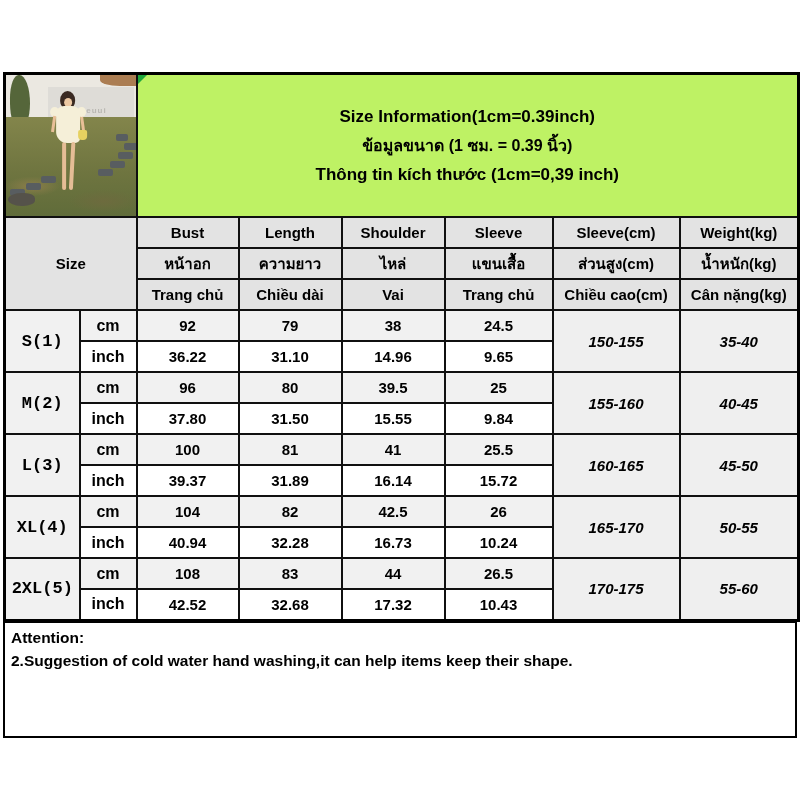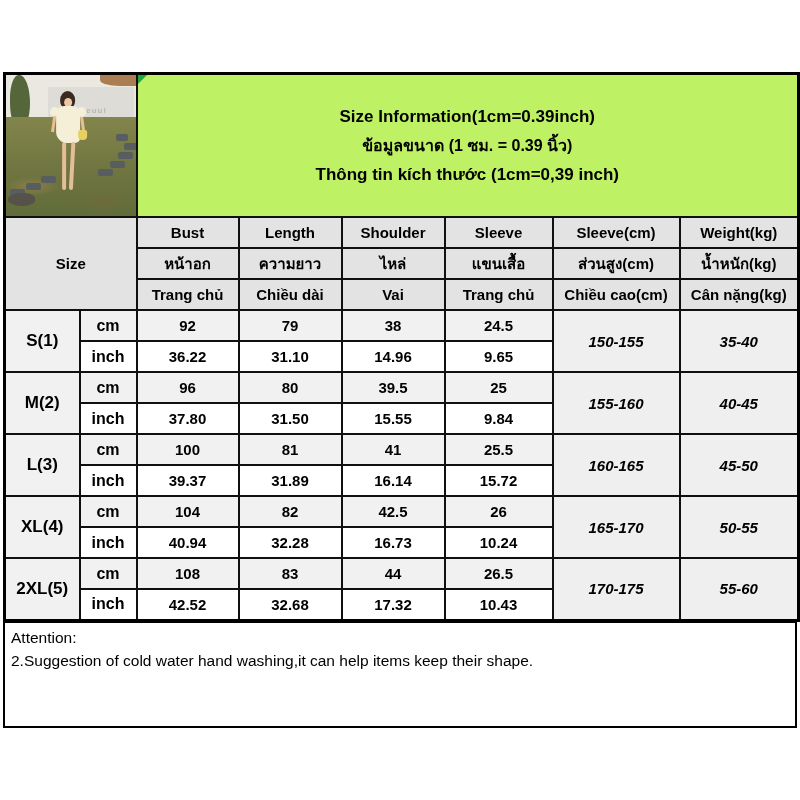--- a/index.html
+++ b/index.html
@@ -21,29 +21,29 @@
   tr.row-cm,tr.row-inch{height:31px;}
   .photo-cell{background:#fff;padding:0;}
   .title-cell{background:#bef264;position:relative;}
   .title-cell .t1{font-size:17px;line-height:29px;}
   .title-cell .t2{font-size:16px;line-height:29px;}
   .title-cell .t3{font-size:17px;line-height:29px;}
   .corner-flag{position:absolute;top:0;left:0;width:0;height:0;
     border-top:9px solid #1fa83c;border-right:9px solid transparent;}
   .hdr td{background:#e3e3e3;font-size:15px;}
   .size-cell{background:#e3e3e3;font-size:28px;}
-  .size-label{background:#e3e3e3;font-size:17px;}
+  .size-label{background:#e3e3e3;font-size:17px;font-family:Liberation Mono, monospace;}
   tr.row-cm td{background:#f1f1f1;}
   tr.row-inch td{background:#ffffff;}
   .unit-cell{font-size:16px;}
   .range-cell{background:#efefef !important;font-size:15px;font-style:italic;}
   .attention-box{
     border:2px solid #000;border-top-width:2px;margin-top:-1px;
-    background:#fff;min-height:90px;padding:3px 6px 10px 6px;
-    font-size:15.5px;font-weight:normal;line-height:23px;text-align:left;
+    background:#fff;min-height:90px;padding:3px 6px 20px 6px;
+    font-size:15.5px;font-weight:bold;line-height:23px;text-align:left;
   }
   
   .photo{position:relative;width:100%;height:141px;overflow:hidden;background:#7d8148;}
   .ph-wall{position:absolute;top:0;left:0;right:0;height:42px;background:#ebe8e1;}
   .ph-roof{position:absolute;top:0;right:0;width:36px;height:11px;background:#a06a38;border-radius:0 0 0 55%;opacity:.85;}
   .ph-vine{position:absolute;top:0;left:4px;width:20px;height:54px;background:#55663a;border-radius:45% 55% 50% 50%;}
   .ph-banner{position:absolute;top:12px;left:42px;right:2px;height:47px;background:#dedcd7;
     color:#b9b7b2;font-size:8px;font-weight:bold;line-height:47px;text-align:center;letter-spacing:1px;}
   .ph-grass{position:absolute;top:42px;left:0;right:0;bottom:0;
     background:

